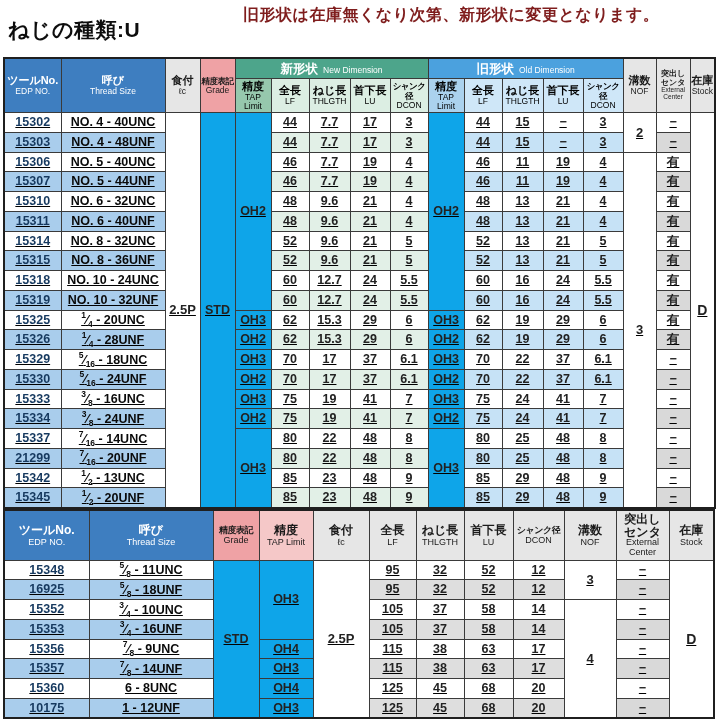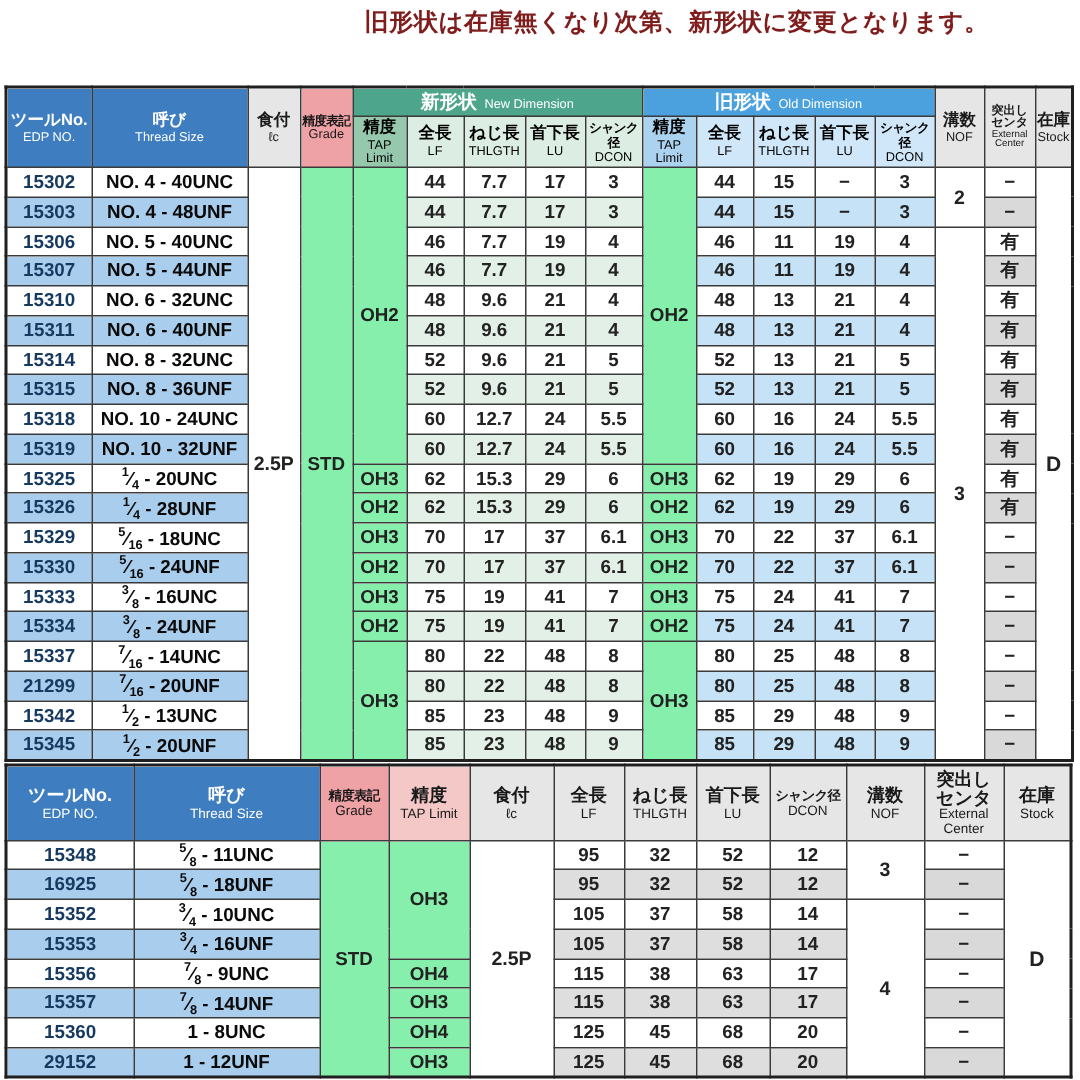--- a/index.html
+++ b/index.html
@@ -35,42 +35,43 @@
   .h-dim-old { background:#cfe7f8; }
 
   .bar-green { background:#4da58b; color:#fff; }
   .bar-blue  { background:#4ba1de; color:#fff; }
   .bar-jp { font-size:12.5px; font-weight:bold; }
   .bar-en { font-size:8.5px; font-weight:normal; margin-left:5px; }
 
   #t1 thead tr.gr { height:18px; }
   #t1 thead tr.lb { height:34px; }
   #t2 thead tr { height:50px; }
-  tbody tr { height:19.75px; }
+  tbody tr { height:19.75px;text-decoration:underline; }
 
   td { font-size:12.5px; font-weight:bold; color:#222; line-height:1; }
   td.edp { color:#16395f; }
   td.thr { color:#0a0a0a; }
-  td.pink { background:#86efac; }
+  td.pink { background:#0ea5e9; }
   td.plain { background:#fff; font-size:13px; }
   td.stock { font-size:14px; }
   sup { font-size:8.5px; vertical-align:6px; }
   sub { font-size:8.5px; vertical-align:-3px; }
 
   tr.alt .edp, tr.alt .thr { background:#a9cdec; }
   tr.alt .nnew { background:#e2f0e7; }
   tr.alt .nold { background:#c6e2f6; }
   tr.alt .ngray { background:#dedede; }
   tr.alt .ext { background:#d9d9d9; }
 </style>
 </head>
 <body>
 
 <div id="page">
 
+  <div class="title">ねじの種類:U</div>
   <div class="notice">旧形状は在庫無くなり次第、新形状に変更となります。</div>
 
   <table id="t1">
     <colgroup>
       <col style="width:57px">
         <col style="width:104px">
         <col style="width:35px">
         <col style="width:35px">
       <col style="width:36px">
         <col style="width:38px">
@@ -578,30 +579,30 @@
           <td class="thr"><sup>7</sup>⁄<sub>8</sub>  -  14UNF</td>
           <td rowspan="1" class="pink">OH3</td>
           <td class="ngray">115</td>
           <td class="ngray">38</td>
           <td class="ngray">63</td>
           <td class="ngray">17</td>
           <td class="ext">−</td>
         </tr>
         <tr>
           <td class="edp">15360</td>
-          <td class="thr">1  -   8UNC</td>
+          <td class="thr">6  -   8UNC</td>
           <td rowspan="1" class="pink">OH4</td>
           <td class="ngray">125</td>
           <td class="ngray">45</td>
           <td class="ngray">68</td>
           <td class="ngray">20</td>
           <td class="ext">−</td>
         </tr>
         <tr class="alt">
-          <td class="edp">29152</td>
+          <td class="edp">10175</td>
           <td class="thr">1  -  12UNF</td>
           <td rowspan="1" class="pink">OH3</td>
           <td class="ngray">125</td>
           <td class="ngray">45</td>
           <td class="ngray">68</td>
           <td class="ngray">20</td>
           <td class="ext">−</td>
         </tr>
       </tbody>
   </table>

